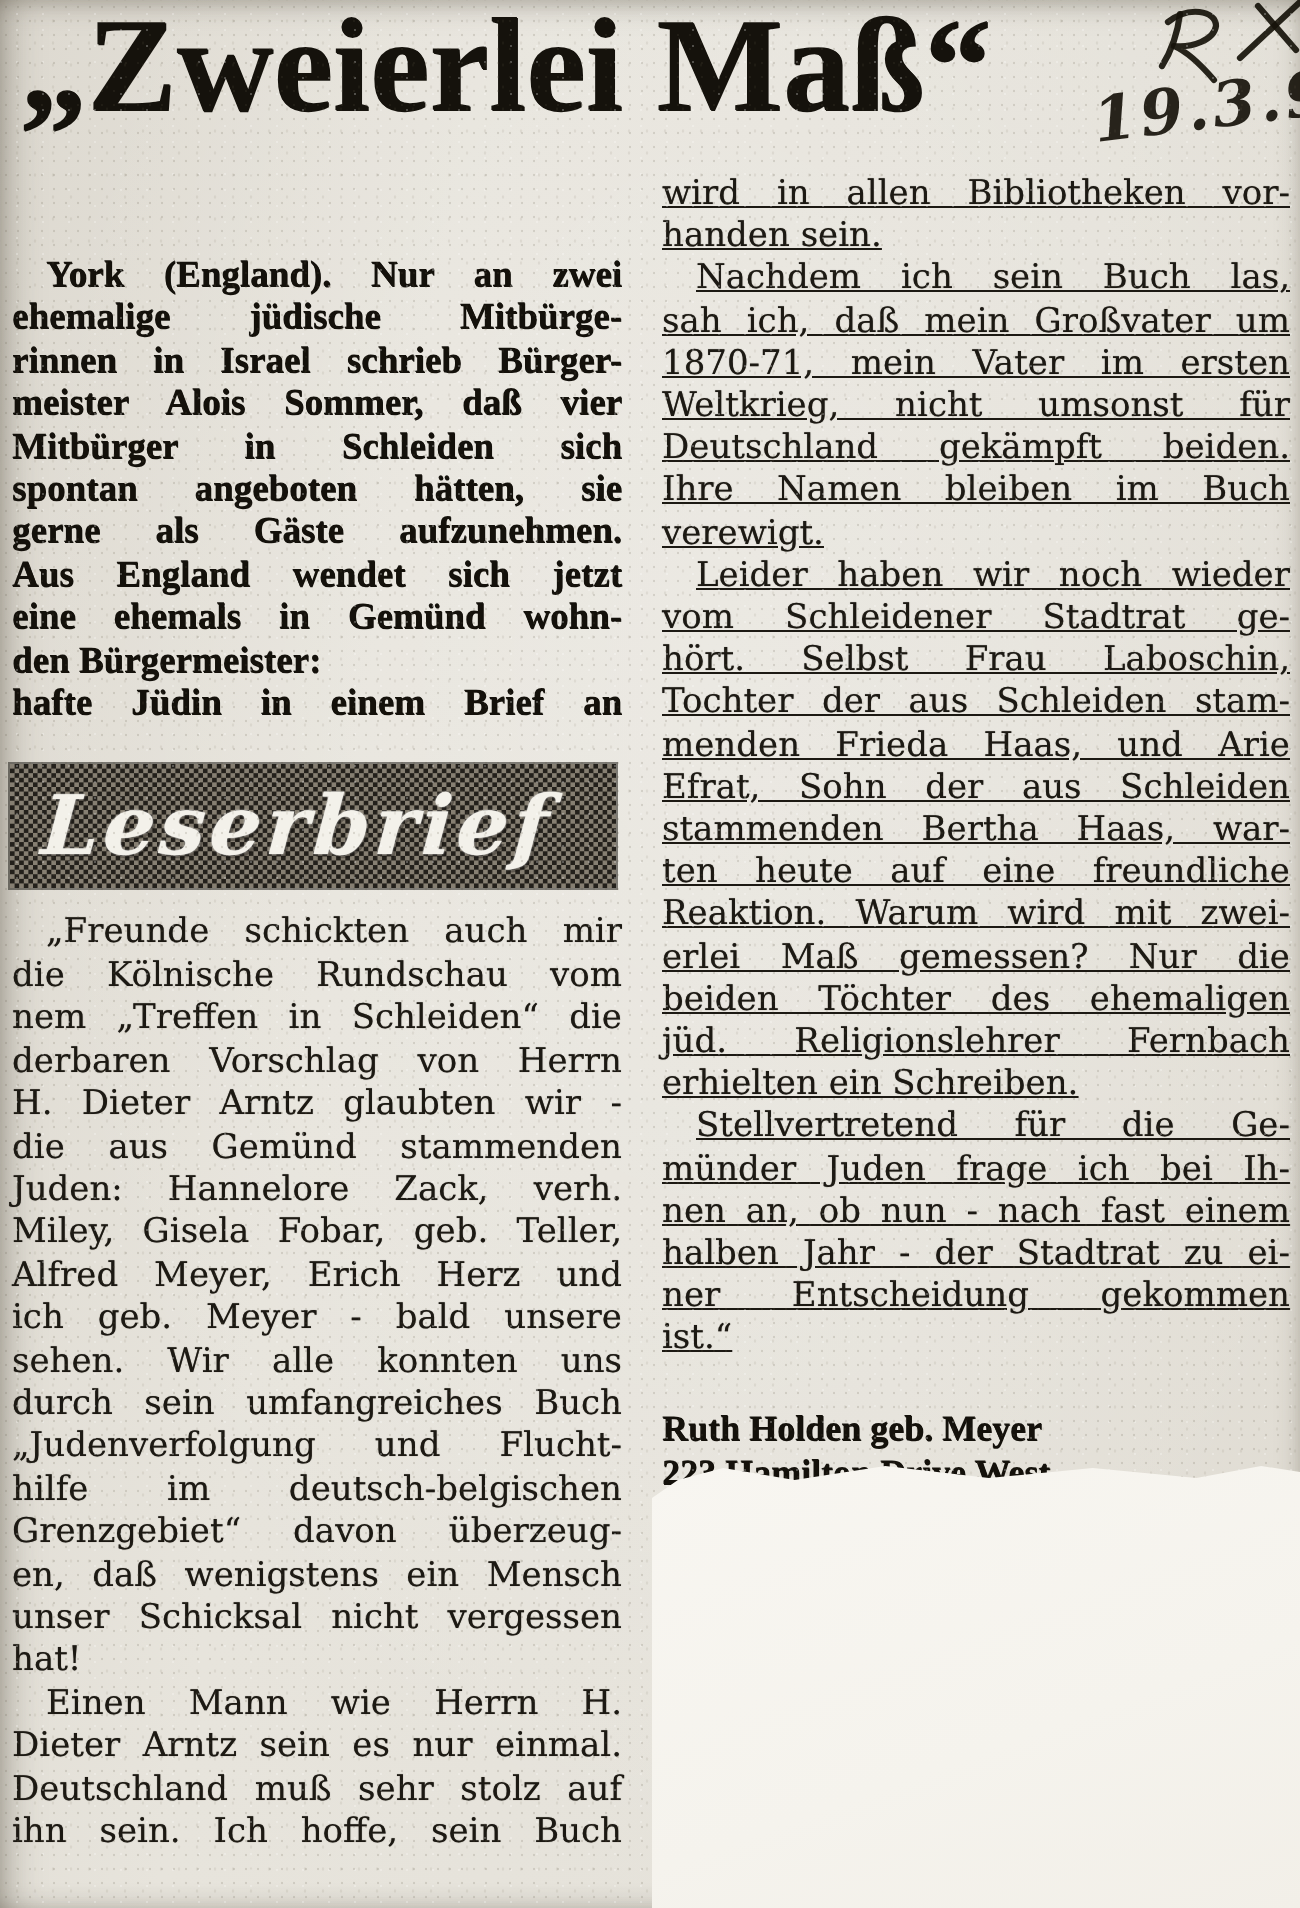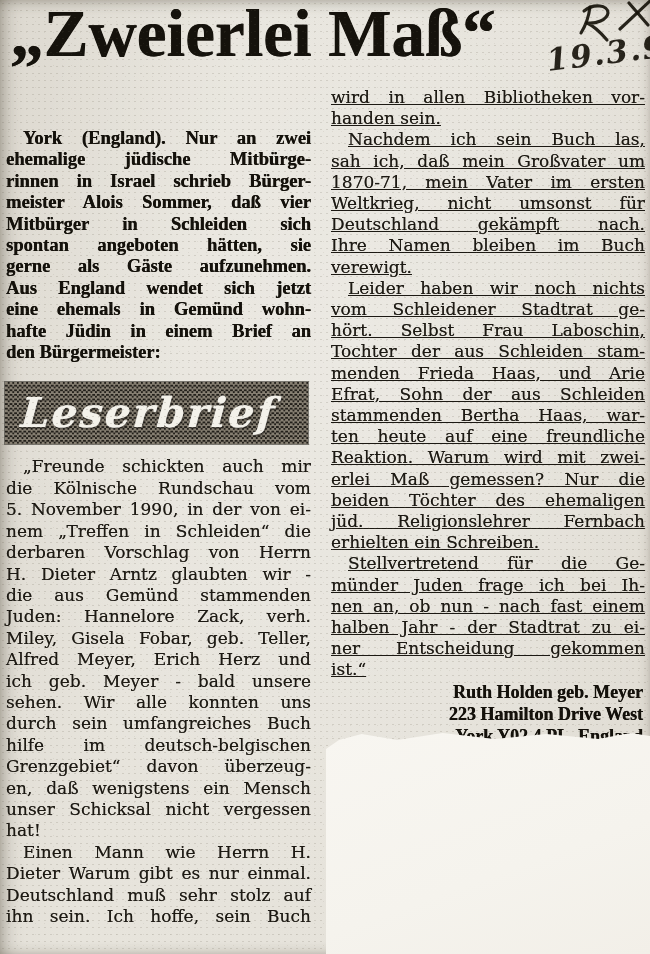--- a/index.html
+++ b/index.html
@@ -59,23 +59,23 @@
   }
   .banner .banner-text{
     position:absolute;left:16px;top:2px;
     font-family:"DejaVu Serif", serif;font-weight:700;font-style:italic;
     font-size:41px;line-height:58px;letter-spacing:2px;
     color:#f3f1ea;
     text-shadow:0 0 1px rgba(255,255,255,.9), 1.5px 1.5px 0 rgba(20,18,14,.35);
     transform:skewX(-4deg);
   }
   .signature{
-    margin-top:0;padding-right:2px;
+    margin-top:22px;padding-right:2px;
     font-family:"Liberation Serif", serif;font-weight:700;font-size:18px;
-    text-align:right;color:#14110b;
+    text-align:left;color:#14110b;
   }
   .signature .sig-line{line-height:22px;text-shadow:.3px .3px 0 #14110b;}
   .handwriting{position:absolute;inset:0;z-index:4;pointer-events:none;}
   .hw-stroke{fill:none;stroke:#16120a;stroke-width:3.1;stroke-linecap:round;stroke-linejoin:round;opacity:.92;}
   .hw-date{
     font-family:"DejaVu Serif", serif;font-style:italic;font-weight:600;
     font-size:31px;letter-spacing:2px;fill:#17130b;opacity:.92;
   }
   .white-area{
     position:absolute;z-index:6;left:326px;top:731px;width:324px;height:223px;
@@ -110,74 +110,74 @@
         <div class="para p-bold">
           <div class="line line-indent">York (England). Nur an zwei</div>
           <div class="line">ehemalige jüdische Mitbürge-</div>
           <div class="line">rinnen in Israel schrieb Bürger-</div>
           <div class="line">meister Alois Sommer, daß vier</div>
           <div class="line">Mitbürger in Schleiden sich</div>
           <div class="line">spontan angeboten hätten, sie</div>
           <div class="line">gerne als Gäste aufzunehmen.</div>
           <div class="line">Aus England wendet sich jetzt</div>
           <div class="line">eine ehemals in Gemünd wohn-</div>
+          <div class="line line-last">den Bürgermeister:</div>
           <div class="line">hafte Jüdin in einem Brief an</div>
-          <div class="line line-last">den Bürgermeister:</div>
         </div>
       </div>
     <div class="banner">
       <span class="banner-text">Leserbrief</span>
     </div>
     <div>
         <div class="para">
           <div class="line line-indent">„Freunde schickten auch mir</div>
           <div class="line">die Kölnische Rundschau vom</div>
-          <div class="line">5. November 1990, in der von ei-</div>
           <div class="line">nem „Treffen in Schleiden“ die</div>
           <div class="line">derbaren Vorschlag von Herrn</div>
           <div class="line">H. Dieter Arntz glaubten wir -</div>
           <div class="line">die aus Gemünd stammenden</div>
           <div class="line">Juden: Hannelore Zack, verh.</div>
           <div class="line">Miley, Gisela Fobar, geb. Teller,</div>
           <div class="line">Alfred Meyer, Erich Herz und</div>
           <div class="line">ich geb. Meyer - bald unsere</div>
           <div class="line">sehen. Wir alle konnten uns</div>
           <div class="line">durch sein umfangreiches Buch</div>
+          <div class="line">„Judenverfolgung und Flucht-</div>
           <div class="line">hilfe im deutsch-belgischen</div>
           <div class="line">Grenzgebiet“ davon überzeug-</div>
           <div class="line">en, daß wenigstens ein Mensch</div>
           <div class="line">unser Schicksal nicht vergessen</div>
           <div class="line line-last">hat!</div>
         </div>
         <div class="para">
           <div class="line line-indent">Einen Mann wie Herrn H.</div>
-          <div class="line">Dieter Warum gibt es nur einmal.</div>
+          <div class="line">Dieter Arntz sein es nur einmal.</div>
           <div class="line">Deutschland muß sehr stolz auf</div>
           <div class="line">ihn sein. Ich hoffe, sein Buch</div>
         </div>
       </div>
   </div>
 
   <div class="col col-right">
     <div>
         <div class="para">
           <div class="line">wird in allen Bibliotheken vor-</div>
           <div class="line line-last">handen sein.</div>
         </div>
         <div class="para">
           <div class="line line-indent">Nachdem ich sein Buch las,</div>
           <div class="line">sah ich, daß mein Großvater um</div>
           <div class="line">1870-71, mein Vater im ersten</div>
           <div class="line">Weltkrieg, nicht umsonst für</div>
-          <div class="line">Deutschland gekämpft nach.</div>
+          <div class="line">Deutschland gekämpft beiden.</div>
           <div class="line">Ihre Namen bleiben im Buch</div>
           <div class="line line-last">verewigt.</div>
         </div>
         <div class="para">
-          <div class="line line-indent">Leider haben wir noch nichts</div>
+          <div class="line line-indent">Leider haben wir noch wieder</div>
           <div class="line">vom Schleidener Stadtrat ge-</div>
           <div class="line">hört. Selbst Frau Laboschin,</div>
           <div class="line">Tochter der aus Schleiden stam-</div>
           <div class="line">menden Frieda Haas, und Arie</div>
           <div class="line">Efrat, Sohn der aus Schleiden</div>
           <div class="line">stammenden Bertha Haas, war-</div>
           <div class="line">ten heute auf eine freundliche</div>
           <div class="line">Reaktion. Warum wird mit zwei-</div>
           <div class="line">erlei Maß gemessen? Nur die</div>
           <div class="line">beiden Töchter des ehemaligen</div>

